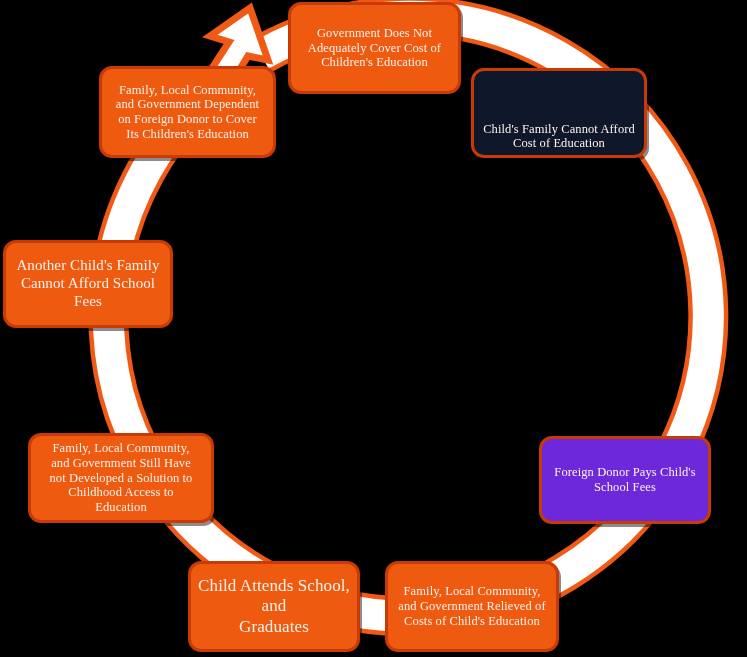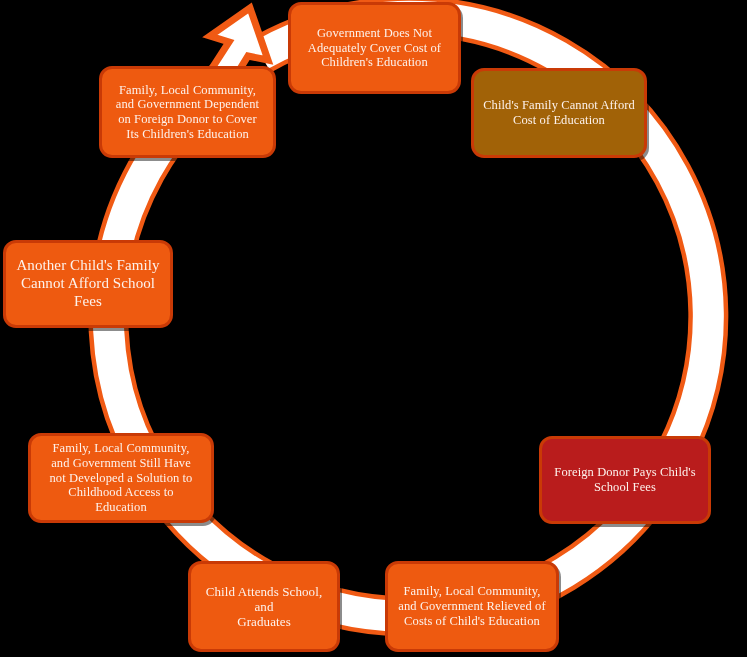--- a/index.html
+++ b/index.html
@@ -44,21 +44,21 @@
     display: block;
     white-space: pre-line;
     letter-spacing: 0.1px;
   }
   
   #node-0 { left: 288px; top: 2px;   width: 173px; height: 92px;  font-size: 12.5px; }
   #node-1 { left: 471px; top: 68px;  width: 176px; height: 90px;  font-size: 12.5px; }
   #node-2 { left: 571px; top: 240px; width: 174px; height: 89px;  font-size: 12.5px; }
   #node-3 { left: 539px; top: 436px; width: 172px; height: 88px;  font-size: 12.5px; }
   #node-4 { left: 385px; top: 561px; width: 174px; height: 91px;  font-size: 12.5px; }
-  #node-5 { left: 188px; top: 561px; width: 152px; height: 91px;  font-size: 13px; }
+  #node-5 { left: 188px; top: 561px; width: 172px; height: 91px;  font-size: 17px; }
   #node-6 { left: 28px;  top: 433px; width: 186px; height: 90px;  font-size: 12.5px; }
   #node-7 { left: 3px;   top: 240px; width: 170px; height: 88px;  font-size: 15px; }
   #node-8 { left: 99px;  top: 66px;  width: 177px; height: 92px;  font-size: 12.5px; }
 </style>
 </head>
 <body>
 
 <div id="diagram-root" style="background: rgb(0, 0, 0);">
 
   <svg id="ring-layer" viewBox="0 0 747 657">
@@ -80,25 +80,25 @@
                L 210 36
                Z" fill="#ffffff" stroke="#f05a14" stroke-width="7" stroke-linejoin="miter"></path>
     </g>
   </svg>
 
   <div class="node-box" id="node-0" style="background: rgb(238, 90, 16); border-color: rgb(201, 58, 6); color: rgb(253, 242, 236);">
     <span class="node-label">Government Does Not
 Adequately Cover Cost of
 Children's Education</span>
   </div>
-  <div class="node-box" id="node-1" style="background: #a16207; border-color: rgb(201, 58, 6); color: rgb(253, 242, 236);">
+  <div class="node-box" id="node-1" style="background: #0f172a; border-color: rgb(201, 58, 6); color: rgb(253, 242, 236); align-items: flex-end;">
     <span class="node-label">Child's Family Cannot Afford
 Cost of Education</span>
   </div>
-  <div class="node-box" id="node-3" style="background: #b91c1c; border-color: rgb(201, 58, 6); color: rgb(253, 242, 236);">
+  <div class="node-box" id="node-3" style="background: #6d28d9; border-color: rgb(201, 58, 6); color: rgb(253, 242, 236);">
     <span class="node-label">Foreign Donor Pays Child's
 School Fees</span>
   </div>
   <div class="node-box" id="node-4" style="background: rgb(238, 90, 16); border-color: rgb(201, 58, 6); color: rgb(253, 242, 236);">
     <span class="node-label">Family, Local Community,
 and Government Relieved of
 Costs of Child's Education</span>
   </div>
   <div class="node-box" id="node-5" style="background: rgb(238, 90, 16); border-color: rgb(201, 58, 6); color: rgb(253, 242, 236);">
     <span class="node-label">Child Attends School, and

